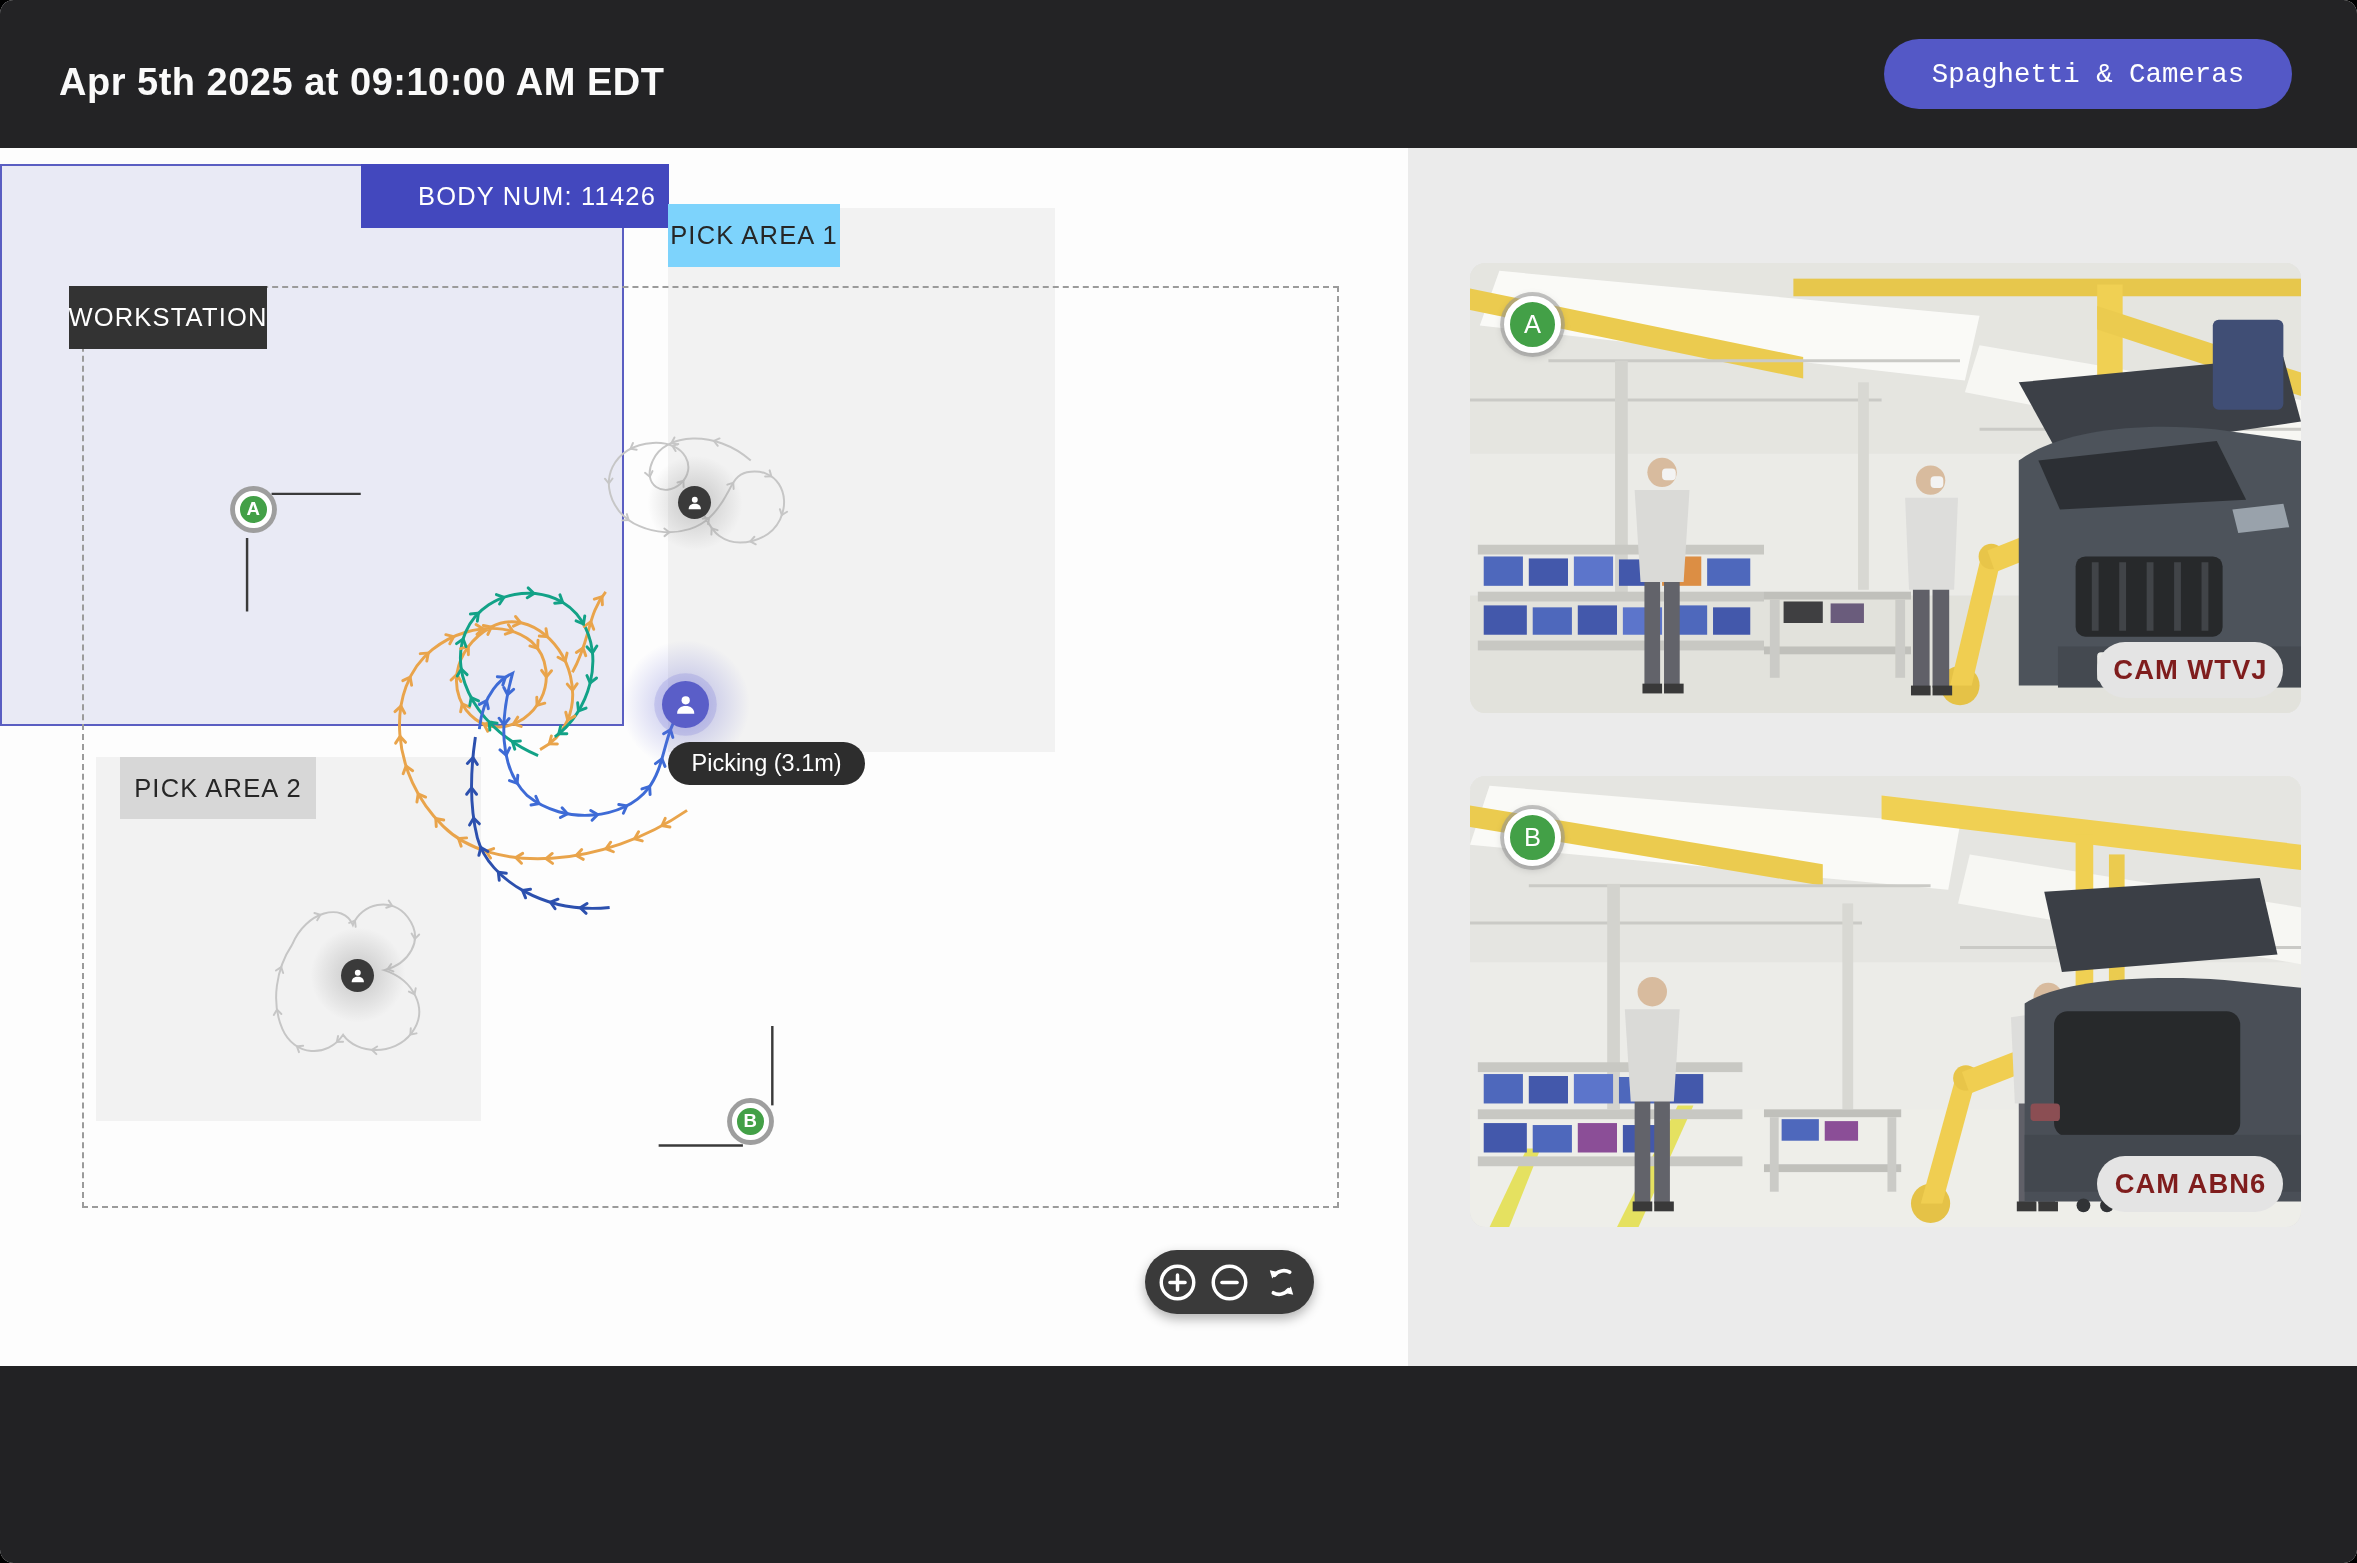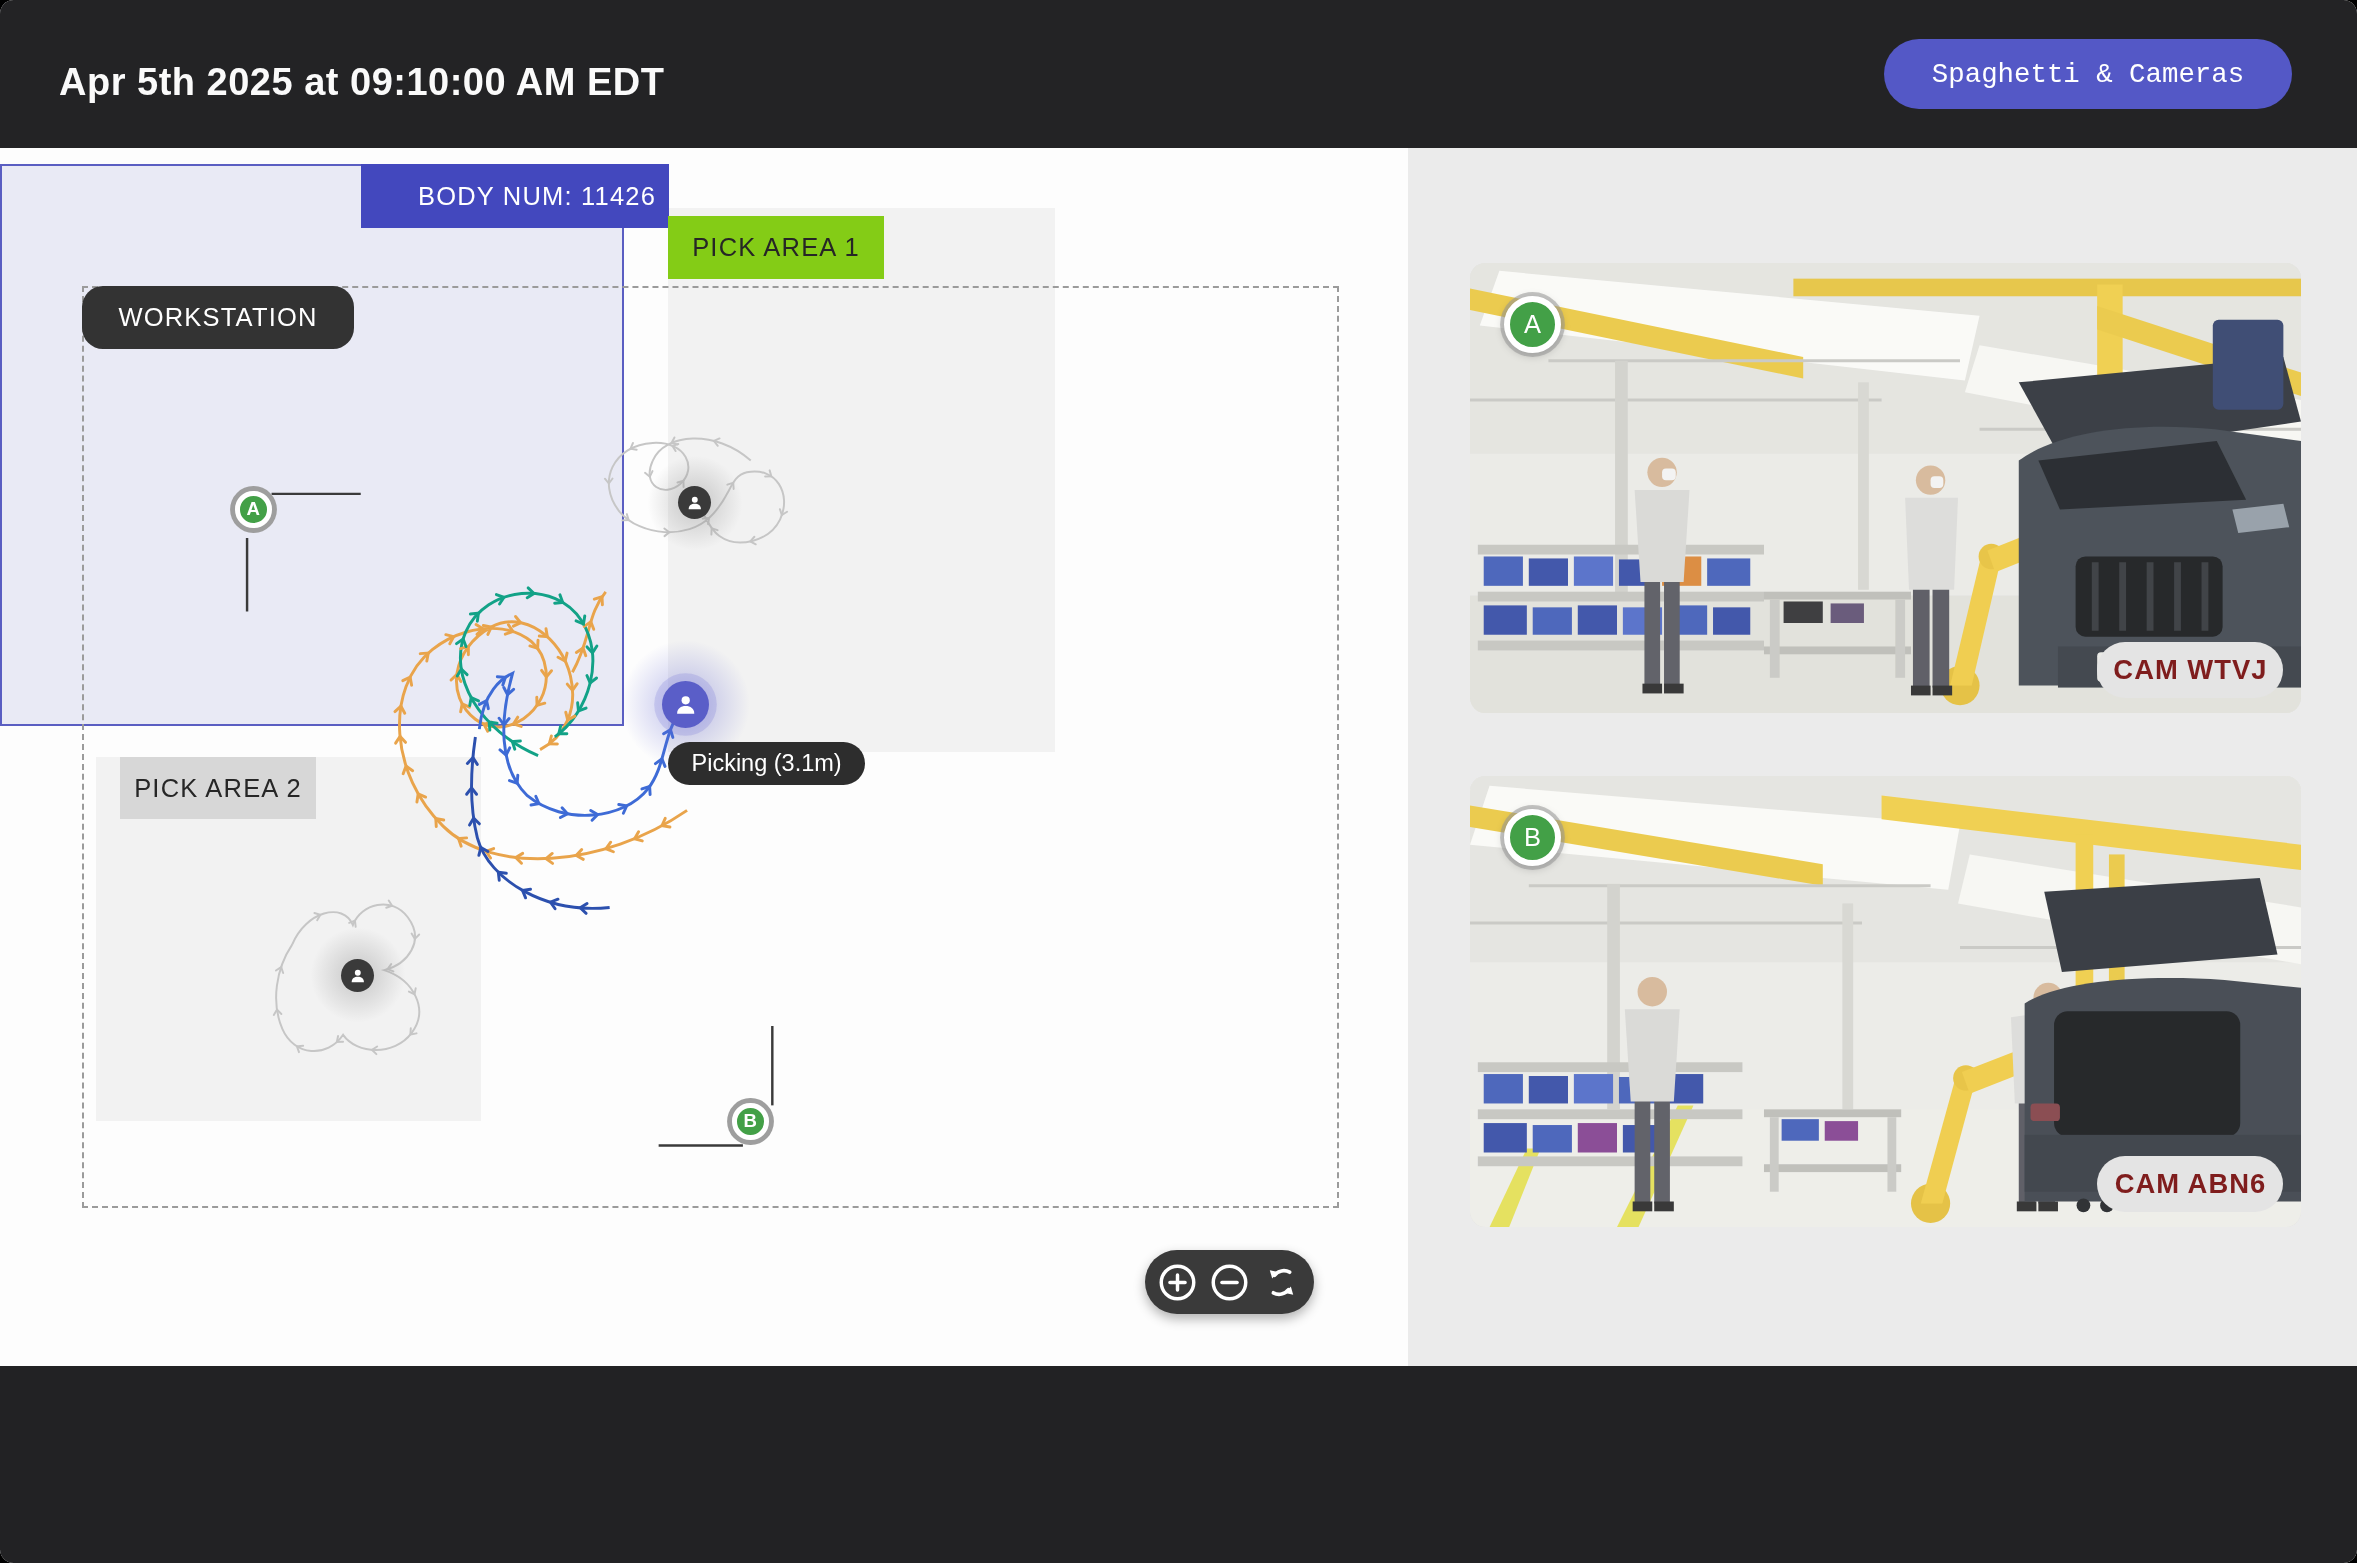--- a/index.html
+++ b/index.html
@@ -21,22 +21,22 @@
   .right-panel{position:absolute;left:1408px;top:148px;width:949px;height:1218px;background:#EBEBEB;}
   
   .region{position:absolute;}
   .body-region{left:0;top:164px;width:624px;height:562px;background:#E9EAF5;border:2.9px solid #5A5EC2;box-sizing:border-box;}
   .pick1-region{left:668px;top:208px;width:387px;height:544px;background:#F2F2F2;}
   .pick2-region{left:96px;top:757px;width:385px;height:364px;background:#F2F2F2;}
   .ws-region{left:82px;top:286px;width:1257px;height:922px;border:2px dashed #9B9B9B;box-sizing:border-box;}
   .tag{position:absolute;display:flex;align-items:center;justify-content:center;
     font-size:25.5px;letter-spacing:1.2px;color:#262626;}
   .tag-body{left:361px;top:164px;width:264px;height:64px;background:#4348BE;color:#FFFFFF;padding-left:44px;}
-  .tag-ws{left:82px;top:286px;width:272px;height:63px;background:#333333;color:#FFFFFF;border-radius:21px;}
-  .tag-pick1{left:668px;top:216px;width:216px;height:63px;background:#84cc16;}
+  .tag-ws{left:69px;top:286px;width:198px;height:63px;background:#333333;color:#FFFFFF;}
+  .tag-pick1{left:668px;top:204px;width:172px;height:63px;background:#7dd3fc;}
   .tag-pick2{left:120px;top:757px;width:196px;height:62px;background:#D7D7D7;}
   
   .overlay{position:absolute;left:0;top:0;width:2357px;height:1563px;pointer-events:none;}
   
   .glow{position:absolute;border-radius:50%;pointer-events:none;}
   .glow-gray{width:108px;height:108px;background:radial-gradient(circle,rgba(125,125,125,.38) 0%,rgba(125,125,125,0) 62%);}
   .glow-purple{width:147px;height:147px;background:radial-gradient(circle,rgba(98,102,210,.42) 0%,rgba(98,102,210,0) 62%);}
   .map-marker{position:absolute;width:26.5px;height:26.5px;border-radius:50%;background:#43A047;
     border:5.9px solid #FFFFFF;box-shadow:0 0 0 4.9px #9E9E9E;display:flex;align-items:center;justify-content:center;
     color:#FFFFFF;font-size:18.6px;font-weight:bold;cursor:pointer;}

